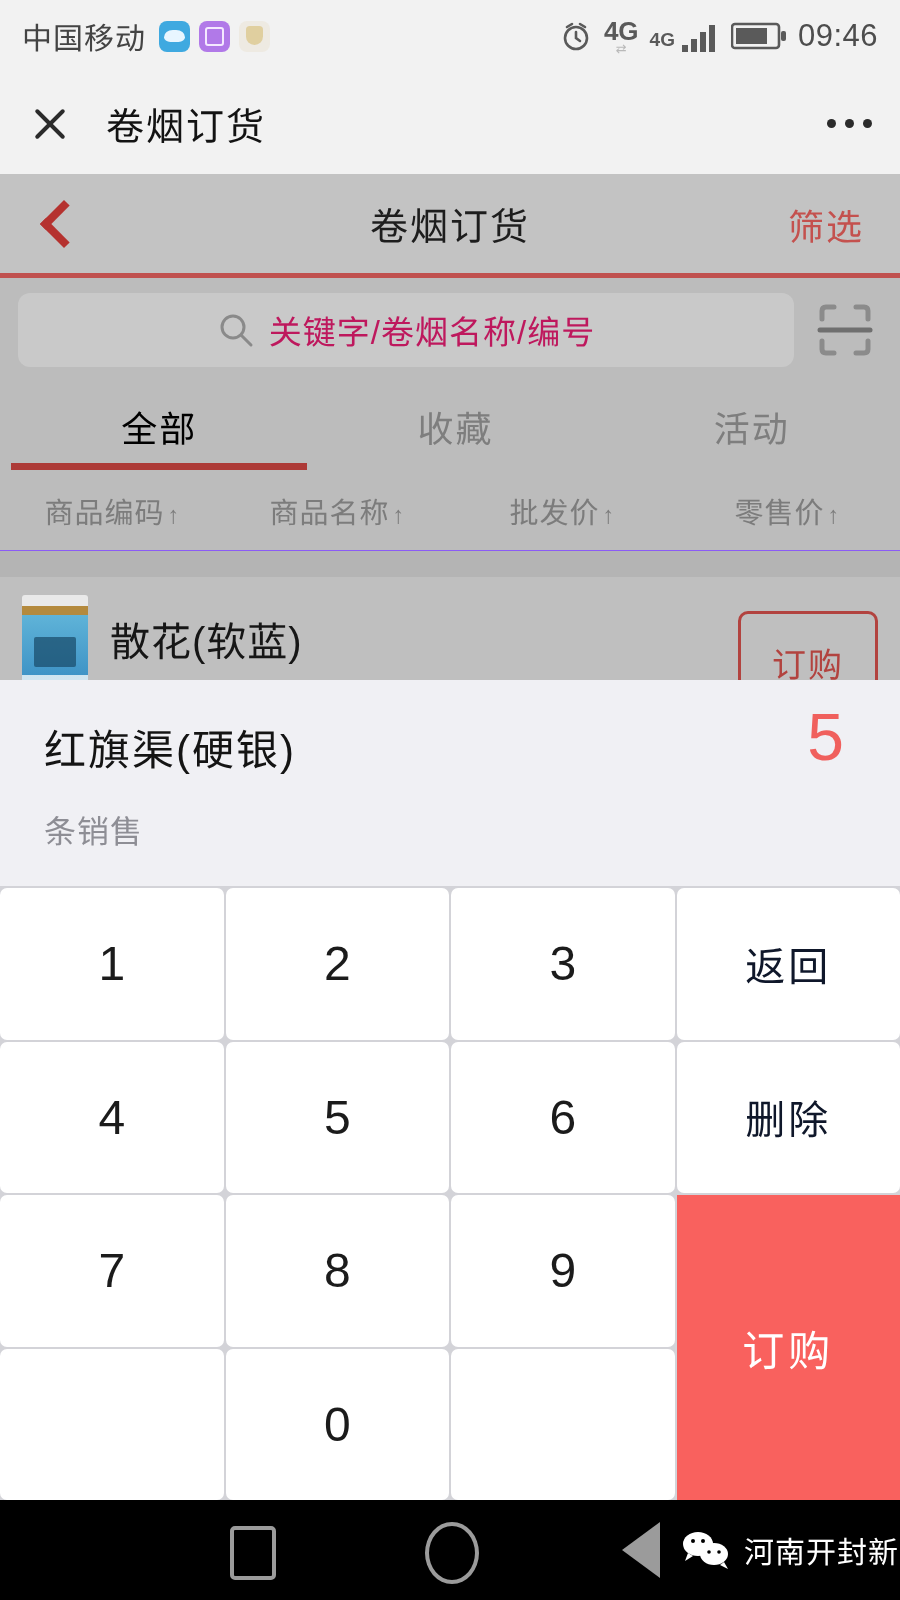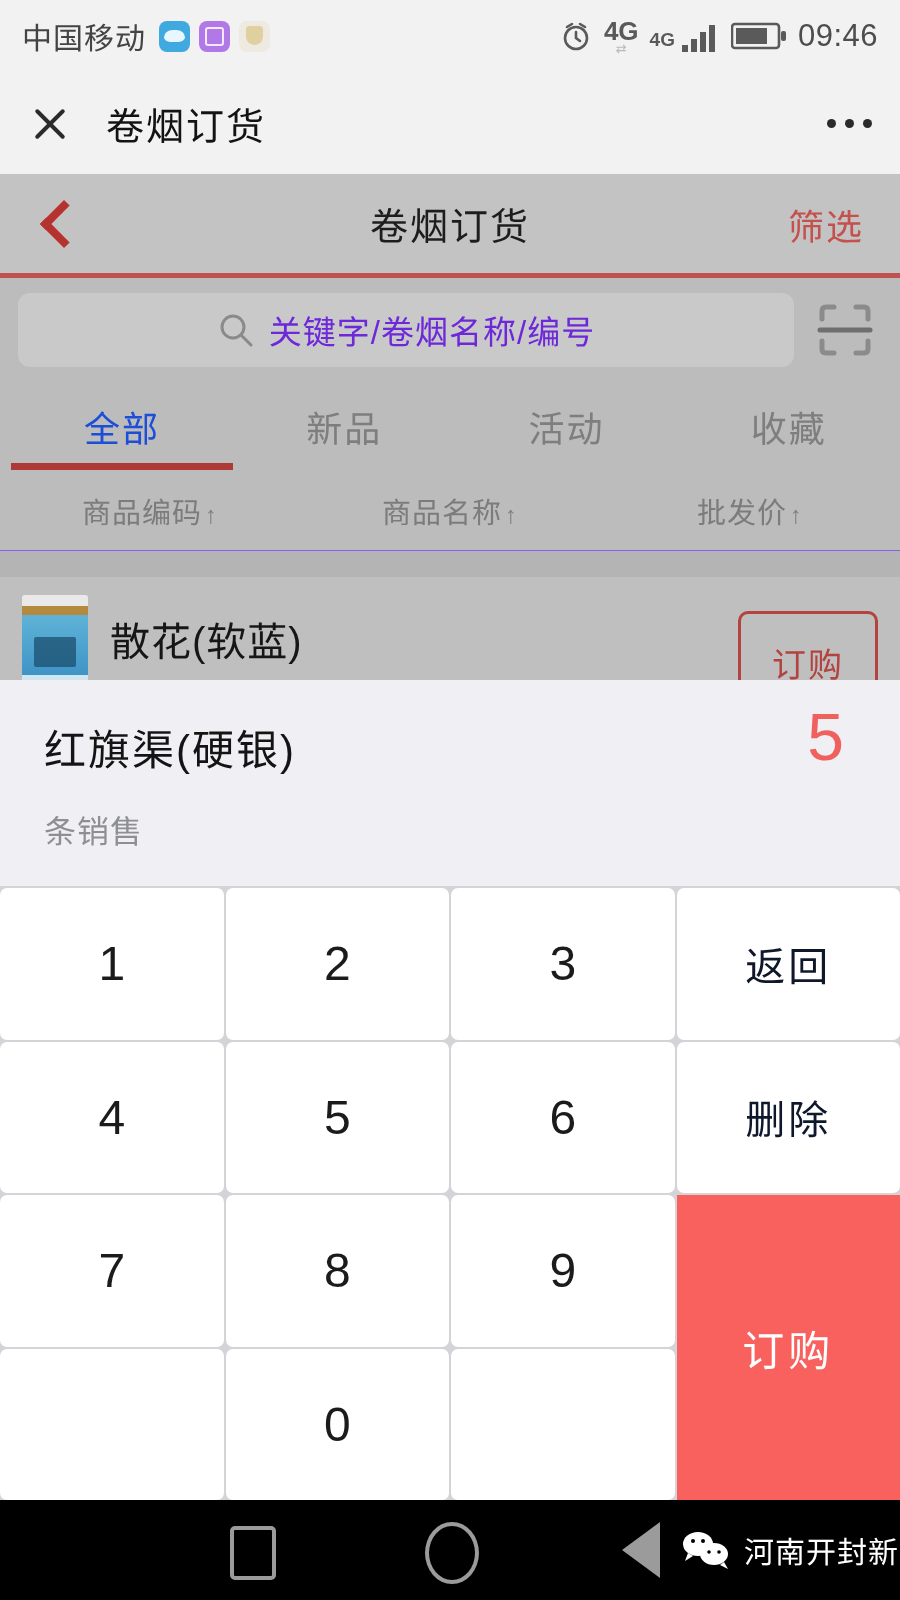--- a/index.html
+++ b/index.html
@@ -232,21 +232,21 @@
     height: 74px;
     background: #c9c9c9;
     border-radius: 12px;
     display: flex;
     align-items: center;
     justify-content: center;
     gap: 14px;
   }
   .search-placeholder {
     font-size: 33px;
-    color: #6d28d9;
+    color: #be185d;
     letter-spacing: 1px;
   }
   .scan-btn {
     width: 74px; height: 74px;
     position: relative;
     flex: 0 0 auto;
   }
 
   .tabs {
     height: 88px;
@@ -257,21 +257,21 @@
   .tab {
     flex: 1;
     display: flex;
     align-items: center;
     justify-content: center;
     font-size: 36px;
     color: #7e7e7e;
     letter-spacing: 2px;
     position: relative;
   }
-  .tab.active { color: #1d4ed8; margin-left: 11px; }
+  .tab.active { color: #000000; margin-left: 11px; }
   .tab.active::after {
     content: "";
     position: absolute;
     bottom: 0;
     left: 0;
     width: 100%;
     height: 7px;
     background: #ad3a37;
   }
 
@@ -550,34 +550,36 @@
           <path d="M48 14 L56 14 Q60 14 60 18 L60 26" fill="none" stroke="#8b8b8b" stroke-width="5" stroke-linecap="round"></path>
           <path d="M60 48 L60 56 Q60 60 56 60 L48 60" fill="none" stroke="#8b8b8b" stroke-width="5" stroke-linecap="round"></path>
           <path d="M26 60 L18 60 Q14 60 14 56 L14 48" fill="none" stroke="#8b8b8b" stroke-width="5" stroke-linecap="round"></path>
           <path d="M12 37 L62 37" stroke="#6f6f6f" stroke-width="5" stroke-linecap="round"></path>
         </svg>
       </div>
     </div>
 
     <div class="tabs">
       <div class="tab active">全部</div>
-      <div class="tab">新品</div>
+      <div class="tab">收藏</div>
       <div class="tab">活动</div>
-      <div class="tab">收藏</div>
     </div>
 
     <div class="sortbar">
       <div class="sort-item">
         <span>商品编码</span><span class="arrow">↑</span>
       </div>
       <div class="sort-item">
         <span>商品名称</span><span class="arrow">↑</span>
       </div>
       <div class="sort-item">
         <span>批发价</span><span class="arrow">↑</span>
+      </div>
+      <div class="sort-item">
+        <span>零售价</span><span class="arrow">↑</span>
       </div>
     </div>
 
     <div class="list-gap"></div>
 
     <div class="product-row">
       <div class="thumb"></div>
       <div class="product-info">
         <div class="product-name">散花(软蓝)</div>
         <div class="product-prices">

